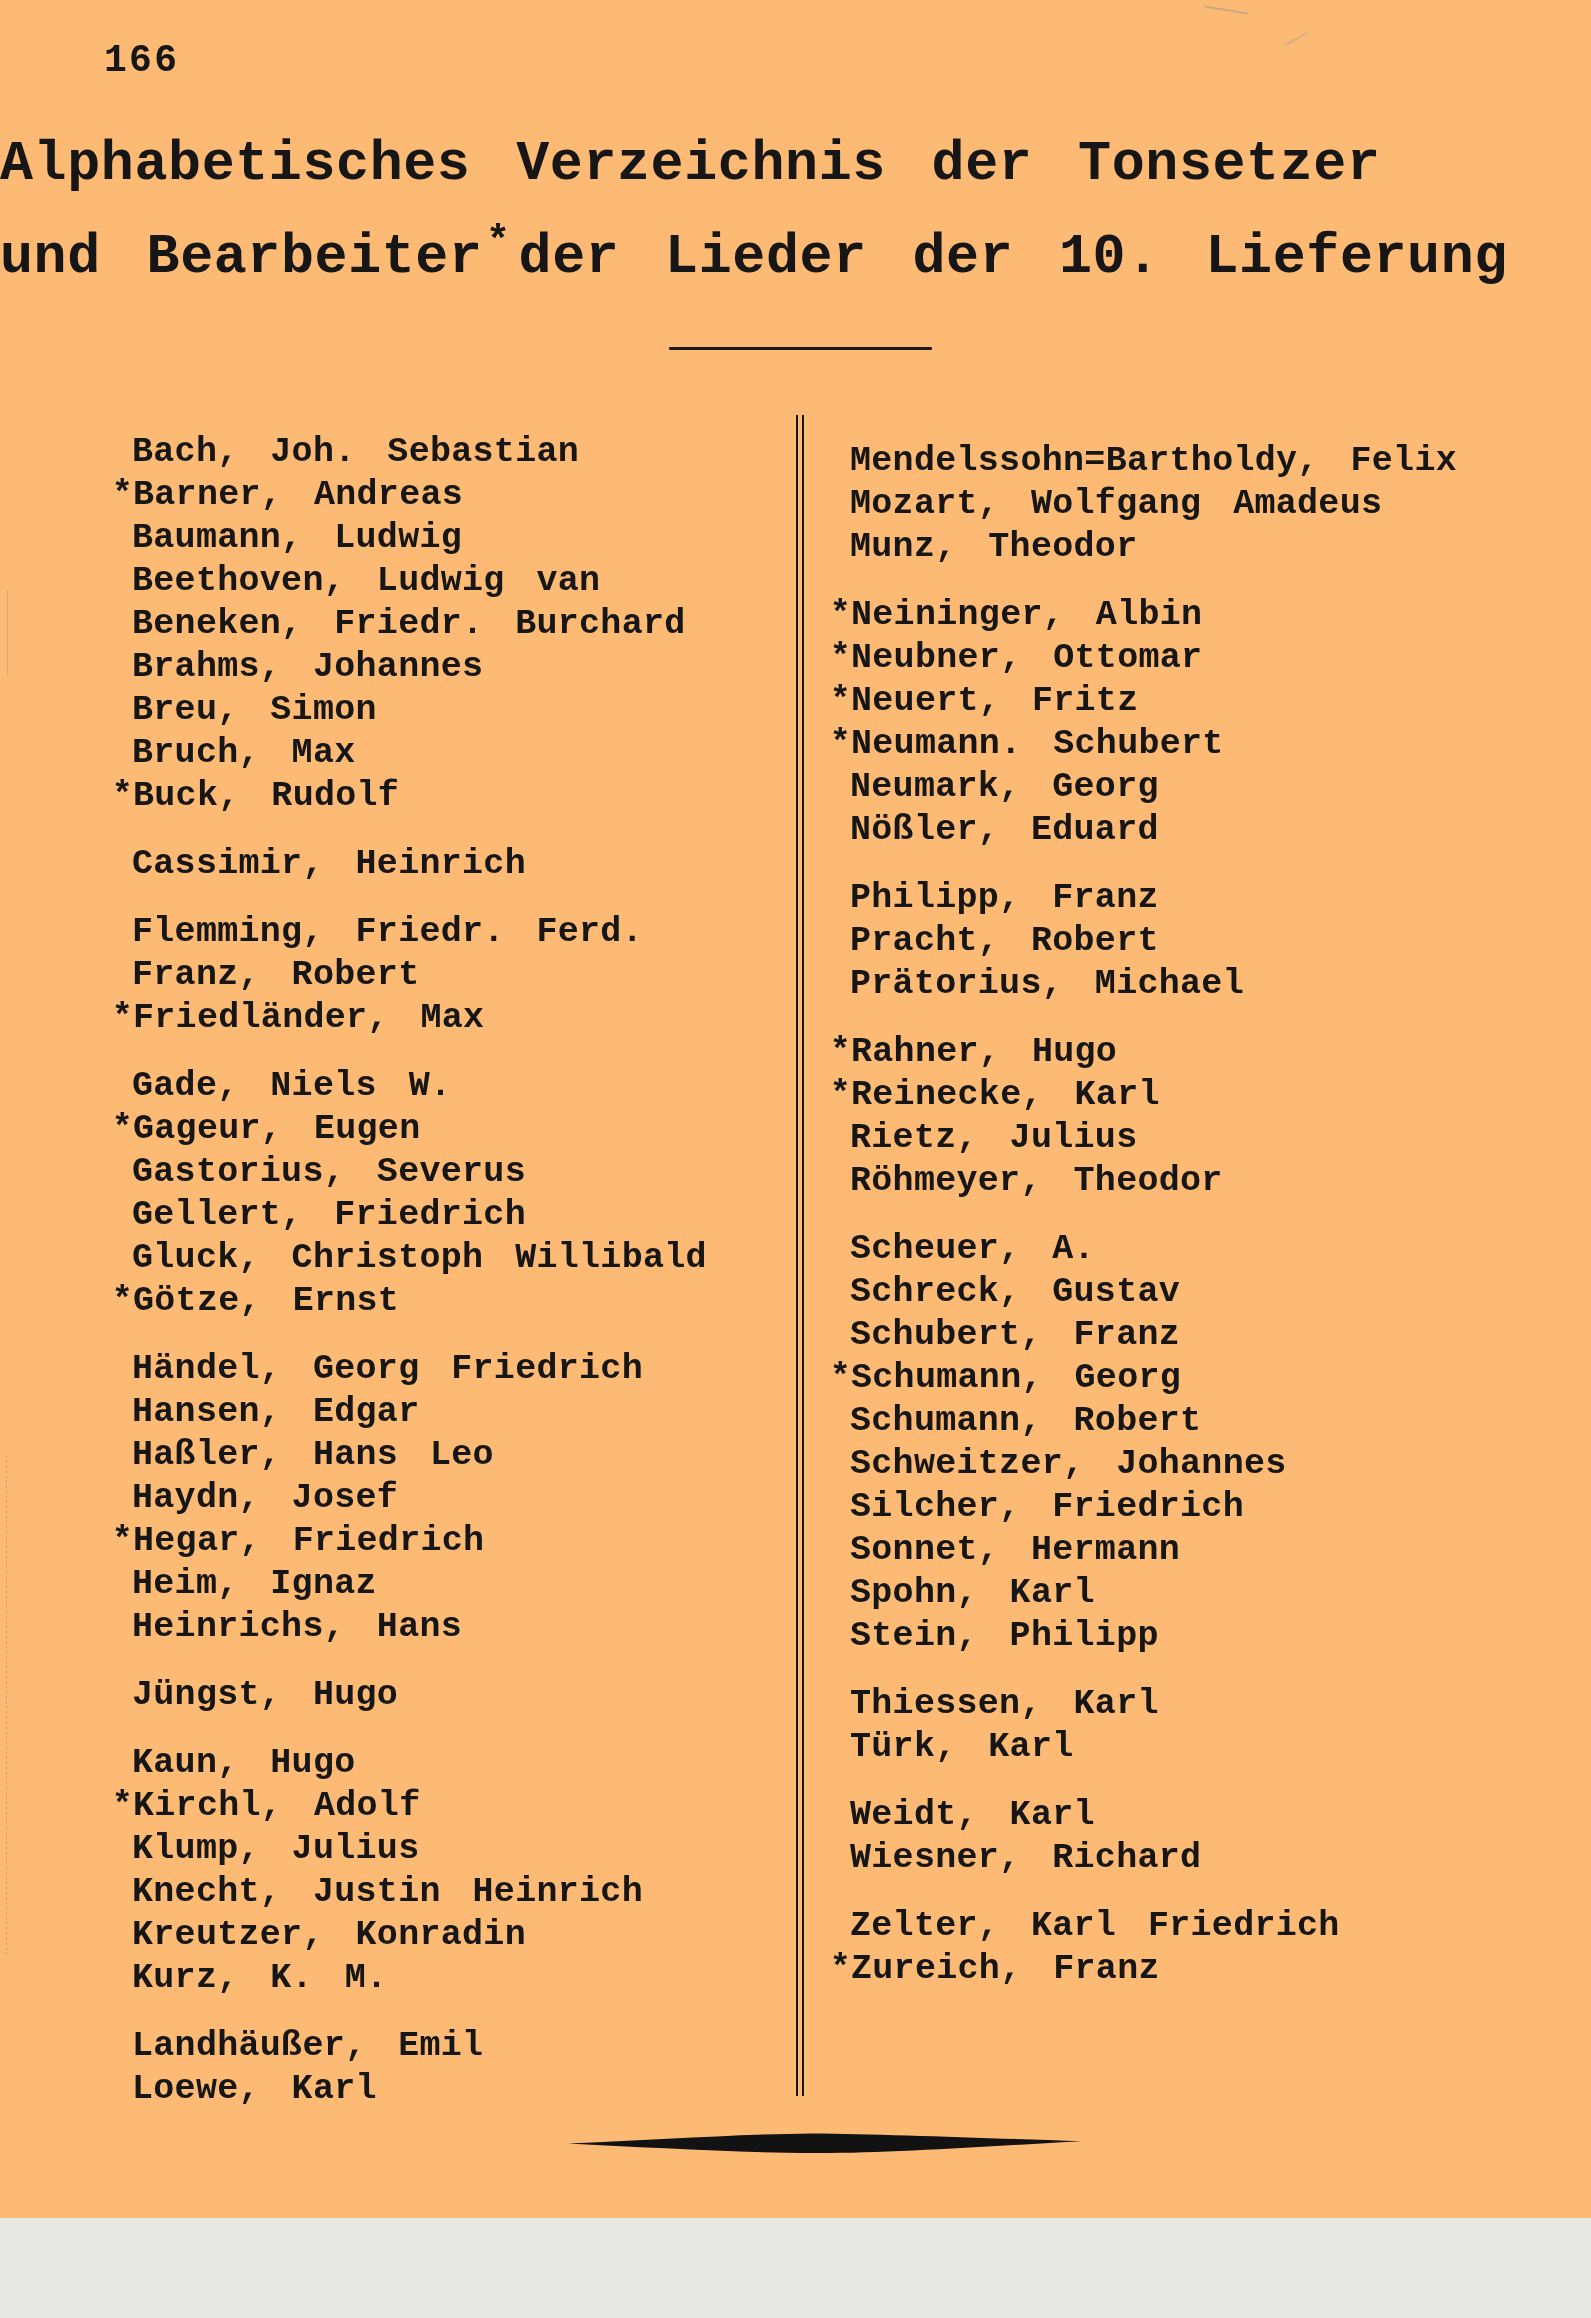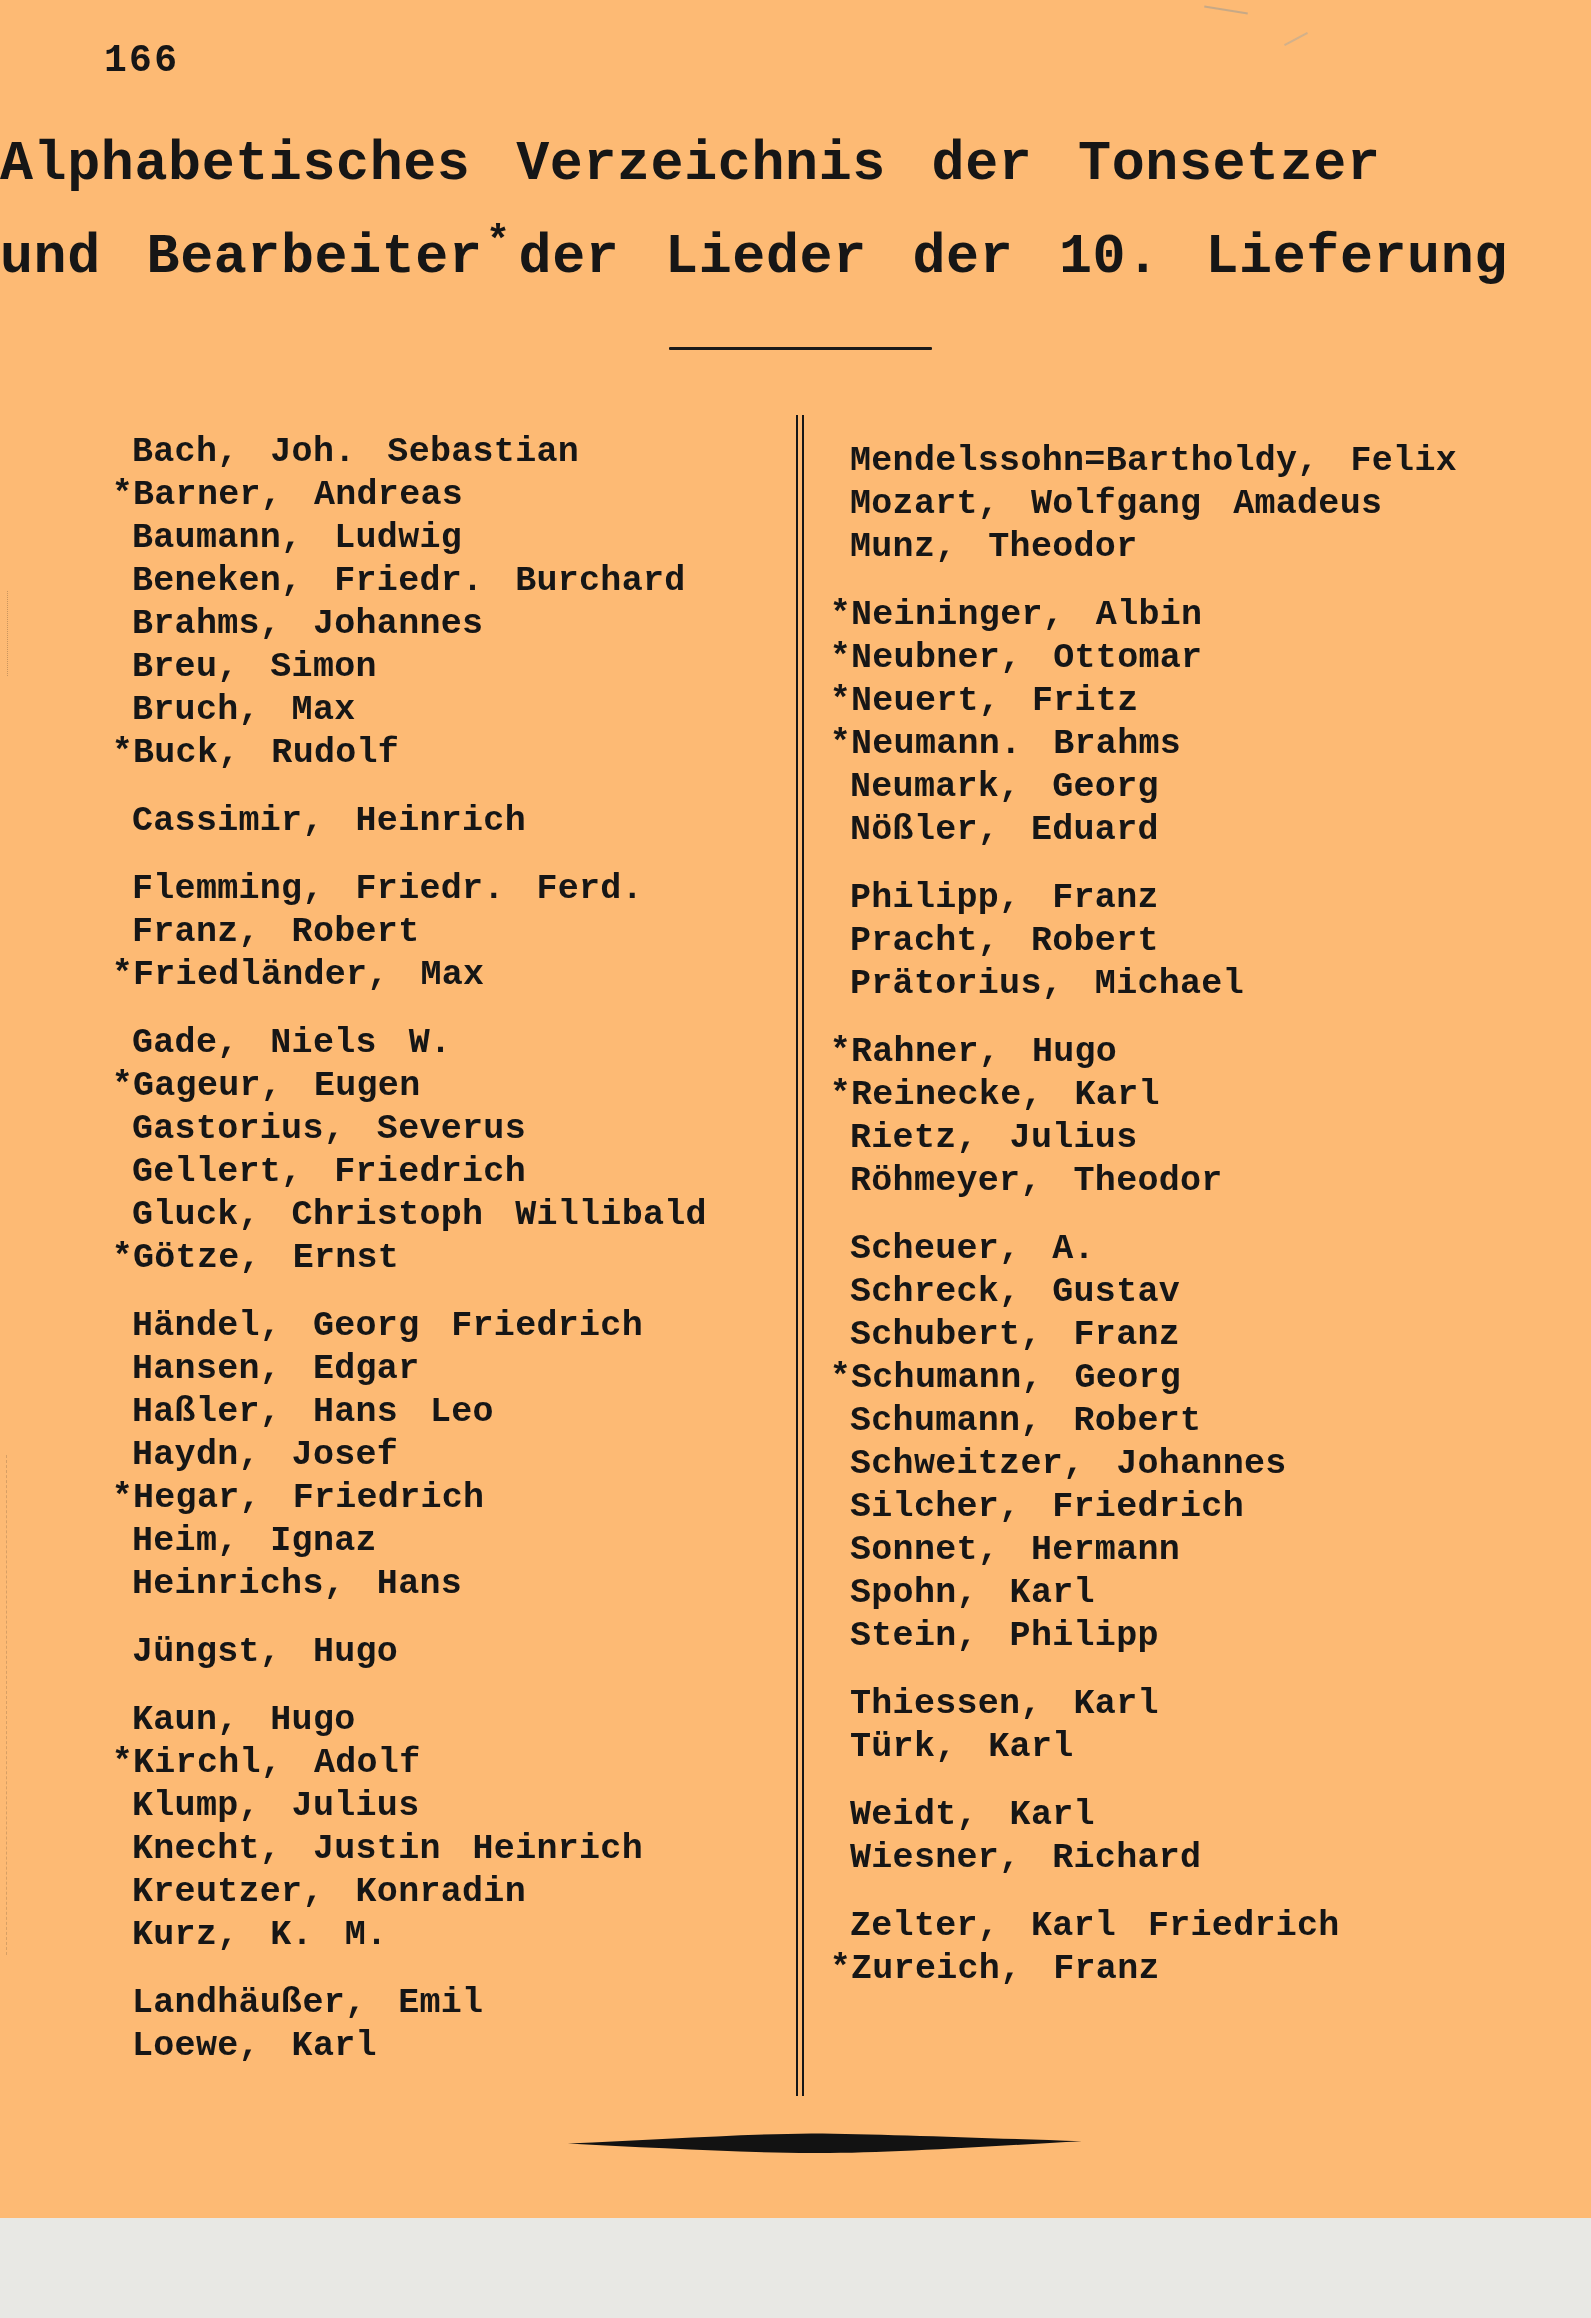--- a/index.html
+++ b/index.html
@@ -69,20 +69,21 @@
   <h1 class="title"><span>Alphabetisches Verzeichnis der Tonsetzer</span><br><span><span>und Bearbeiter</span><span class="star">*</span><span>der Lieder der 10. Lieferung</span></span>
   </h1>
 
   <div class="title-rule"></div>
 
   <div class="col col-left">
       <div class="group">
         <div class="entry">Bach, Joh. Sebastian</div>
         <div class="entry starred">*Barner, Andreas</div>
         <div class="entry">Baumann, Ludwig</div>
+        <div class="entry">Beethoven, Ludwig van</div>
         <div class="entry">Beneken, Friedr. Burchard</div>
         <div class="entry">Brahms, Johannes</div>
         <div class="entry">Breu, Simon</div>
         <div class="entry">Bruch, Max</div>
         <div class="entry starred">*Buck, Rudolf</div>
       </div>
       <div class="group">
         <div class="entry">Cassimir, Heinrich</div>
       </div>
       <div class="group">
@@ -129,21 +130,21 @@
   <div class="col col-right">
       <div class="group">
         <div class="entry">Mendelssohn=Bartholdy, Felix</div>
         <div class="entry">Mozart, Wolfgang Amadeus</div>
         <div class="entry">Munz, Theodor</div>
       </div>
       <div class="group">
         <div class="entry starred">*Neininger, Albin</div>
         <div class="entry starred">*Neubner, Ottomar</div>
         <div class="entry starred">*Neuert, Fritz</div>
-        <div class="entry starred">*Neumann. Brahms</div>
+        <div class="entry starred">*Neumann. Schubert</div>
         <div class="entry">Neumark, Georg</div>
         <div class="entry">Nößler, Eduard</div>
       </div>
       <div class="group">
         <div class="entry">Philipp, Franz</div>
         <div class="entry">Pracht, Robert</div>
         <div class="entry">Prätorius, Michael</div>
       </div>
       <div class="group">
         <div class="entry starred">*Rahner, Hugo</div>

